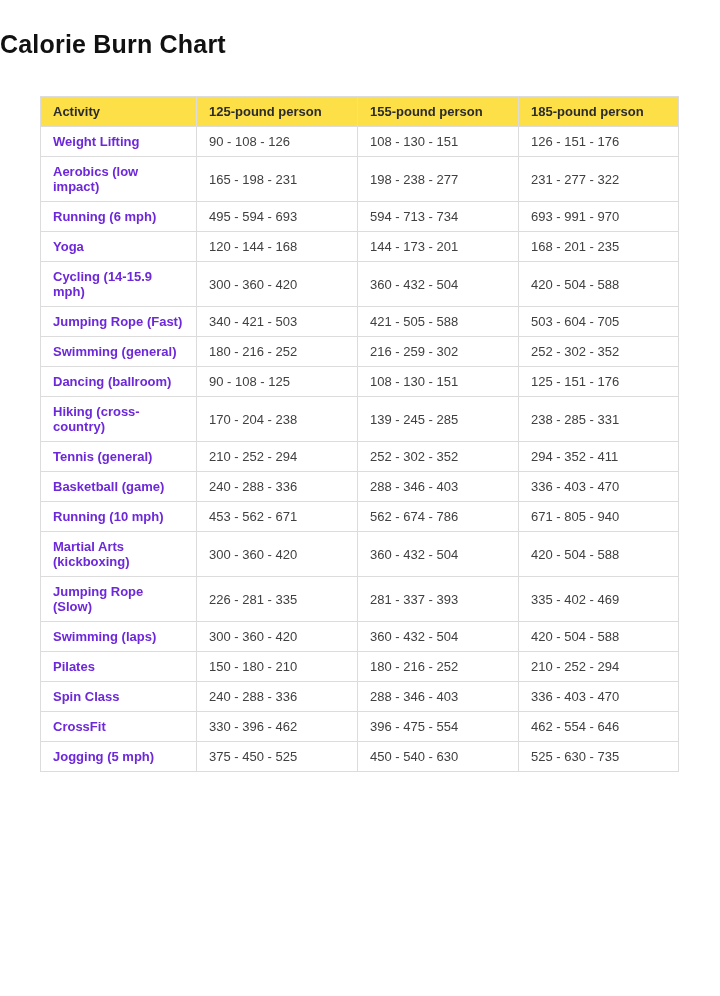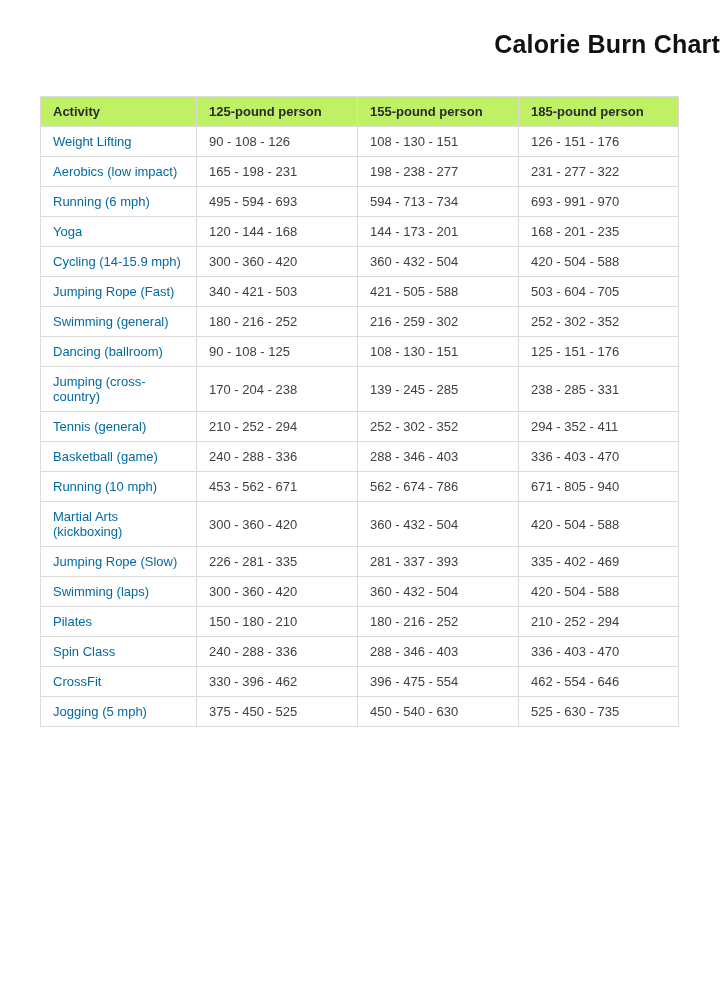--- a/index.html
+++ b/index.html
@@ -8,21 +8,21 @@
     background: #ffffff;
     font-family: "Liberation Sans", "DejaVu Sans", sans-serif;
   }
   body {
     height: 996px;
     position: relative;
     overflow: hidden;
   }
   .page-title {
     margin-top: 30px;
-    text-align: right;
+    text-align: left;
     font-size: 25px;
     font-weight: bold;
     color: #111111;
     letter-spacing: 0.2px;
   }
   .table-wrap {
     margin: 37px 42px 0 40px;
   }
   table.calorie-table {
     width: 638px;
@@ -37,27 +37,27 @@
   table.calorie-table col.col-p185 { width: 160px; }
   table.calorie-table th,
   table.calorie-table td {
     border: 1px solid #dcdcdc;
     text-align: left;
     vertical-align: middle;
     padding: 7px 12px;
     line-height: 15px;
   }
   table.calorie-table th {
-    background: #bef264;
+    background: #fde047;
     font-weight: bold;
     color: #2b2b2b;
   }
   table.calorie-table td.activity-cell {
-    font-weight: normal;
-    color: #0369a1;
+    font-weight: bold;
+    color: #6d28d9;
   }
   table.calorie-table td.value-cell {
     font-weight: normal;
     color: #404040;
   }
 </style>
 </head>
 <body>
 
 <h1 class="page-title">Calorie Burn Chart</h1>
@@ -121,21 +121,21 @@
     <td class="value-cell">216 - 259 - 302</td>
     <td class="value-cell">252 - 302 - 352</td>
   </tr>
         <tr>
     <td class="activity-cell">Dancing (ballroom)</td>
     <td class="value-cell">90 - 108 - 125</td>
     <td class="value-cell">108 - 130 - 151</td>
     <td class="value-cell">125 - 151 - 176</td>
   </tr>
         <tr>
-    <td class="activity-cell">Jumping (cross-country)</td>
+    <td class="activity-cell">Hiking (cross-country)</td>
     <td class="value-cell">170 - 204 - 238</td>
     <td class="value-cell">139 - 245 - 285</td>
     <td class="value-cell">238 - 285 - 331</td>
   </tr>
         <tr>
     <td class="activity-cell">Tennis (general)</td>
     <td class="value-cell">210 - 252 - 294</td>
     <td class="value-cell">252 - 302 - 352</td>
     <td class="value-cell">294 - 352 - 411</td>
   </tr>

